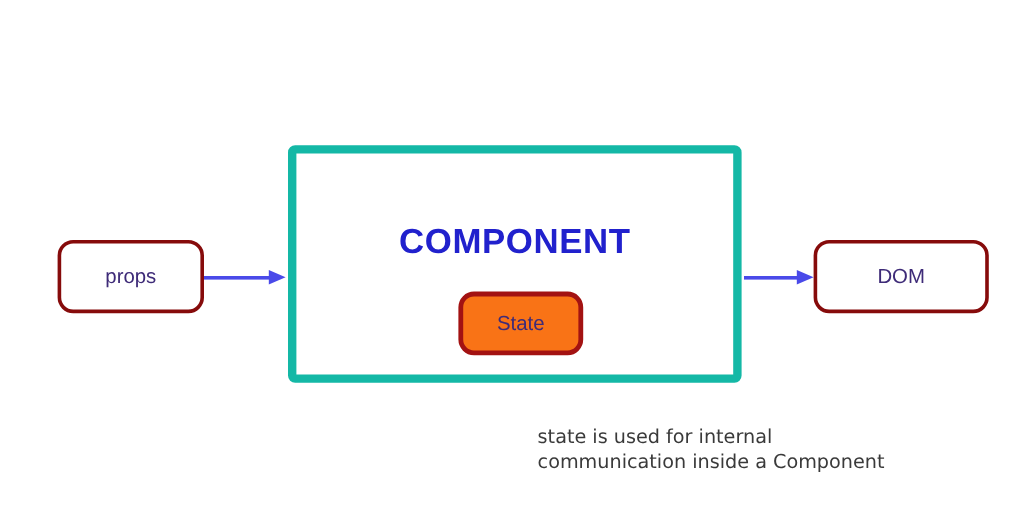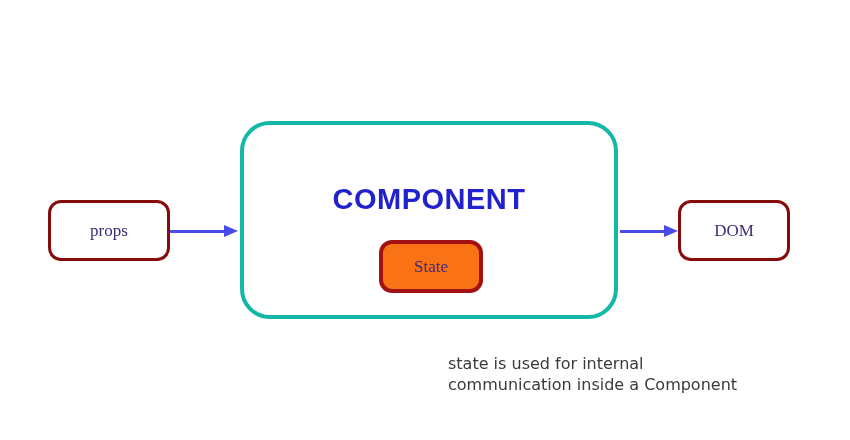--- a/index.html
+++ b/index.html
@@ -20,30 +20,30 @@
     align-items: center;
     justify-content: center;
   }
   .red-node {
     border: 3px solid #860b0b;
     border-radius: 13px;
   }
   .node-label {
     color: #3e2b78;
     font-size: 17px;
-    font-family: Liberation Serif, serif;
+    font-family: Liberation Sans, sans-serif;
   }
 
   #props-box { left: 48px; top: 200px; width: 122px; height: 61px; }
-  #dom-box   { left: 678px; top: 200px; width: 112px; height: 61px; }
+  #dom-box   { left: 678px; top: 200px; width: 146px; height: 61px; }
 
   #component-box {
     left: 240px; top: 121px; width: 378px; height: 198px;
-    border: 4px solid #14b8a6;
-    border-radius: 30px;
+    border: 7px solid #14b8a6;
+    border-radius: 6px;
     display: block;
   }
   #component-title {
     position: absolute;
     left: 0; top: 58px; width: 100%;
     text-align: center;
     color: #2121cd;
     font-size: 29px;
     font-weight: bold;
     letter-spacing: 0.5px;

